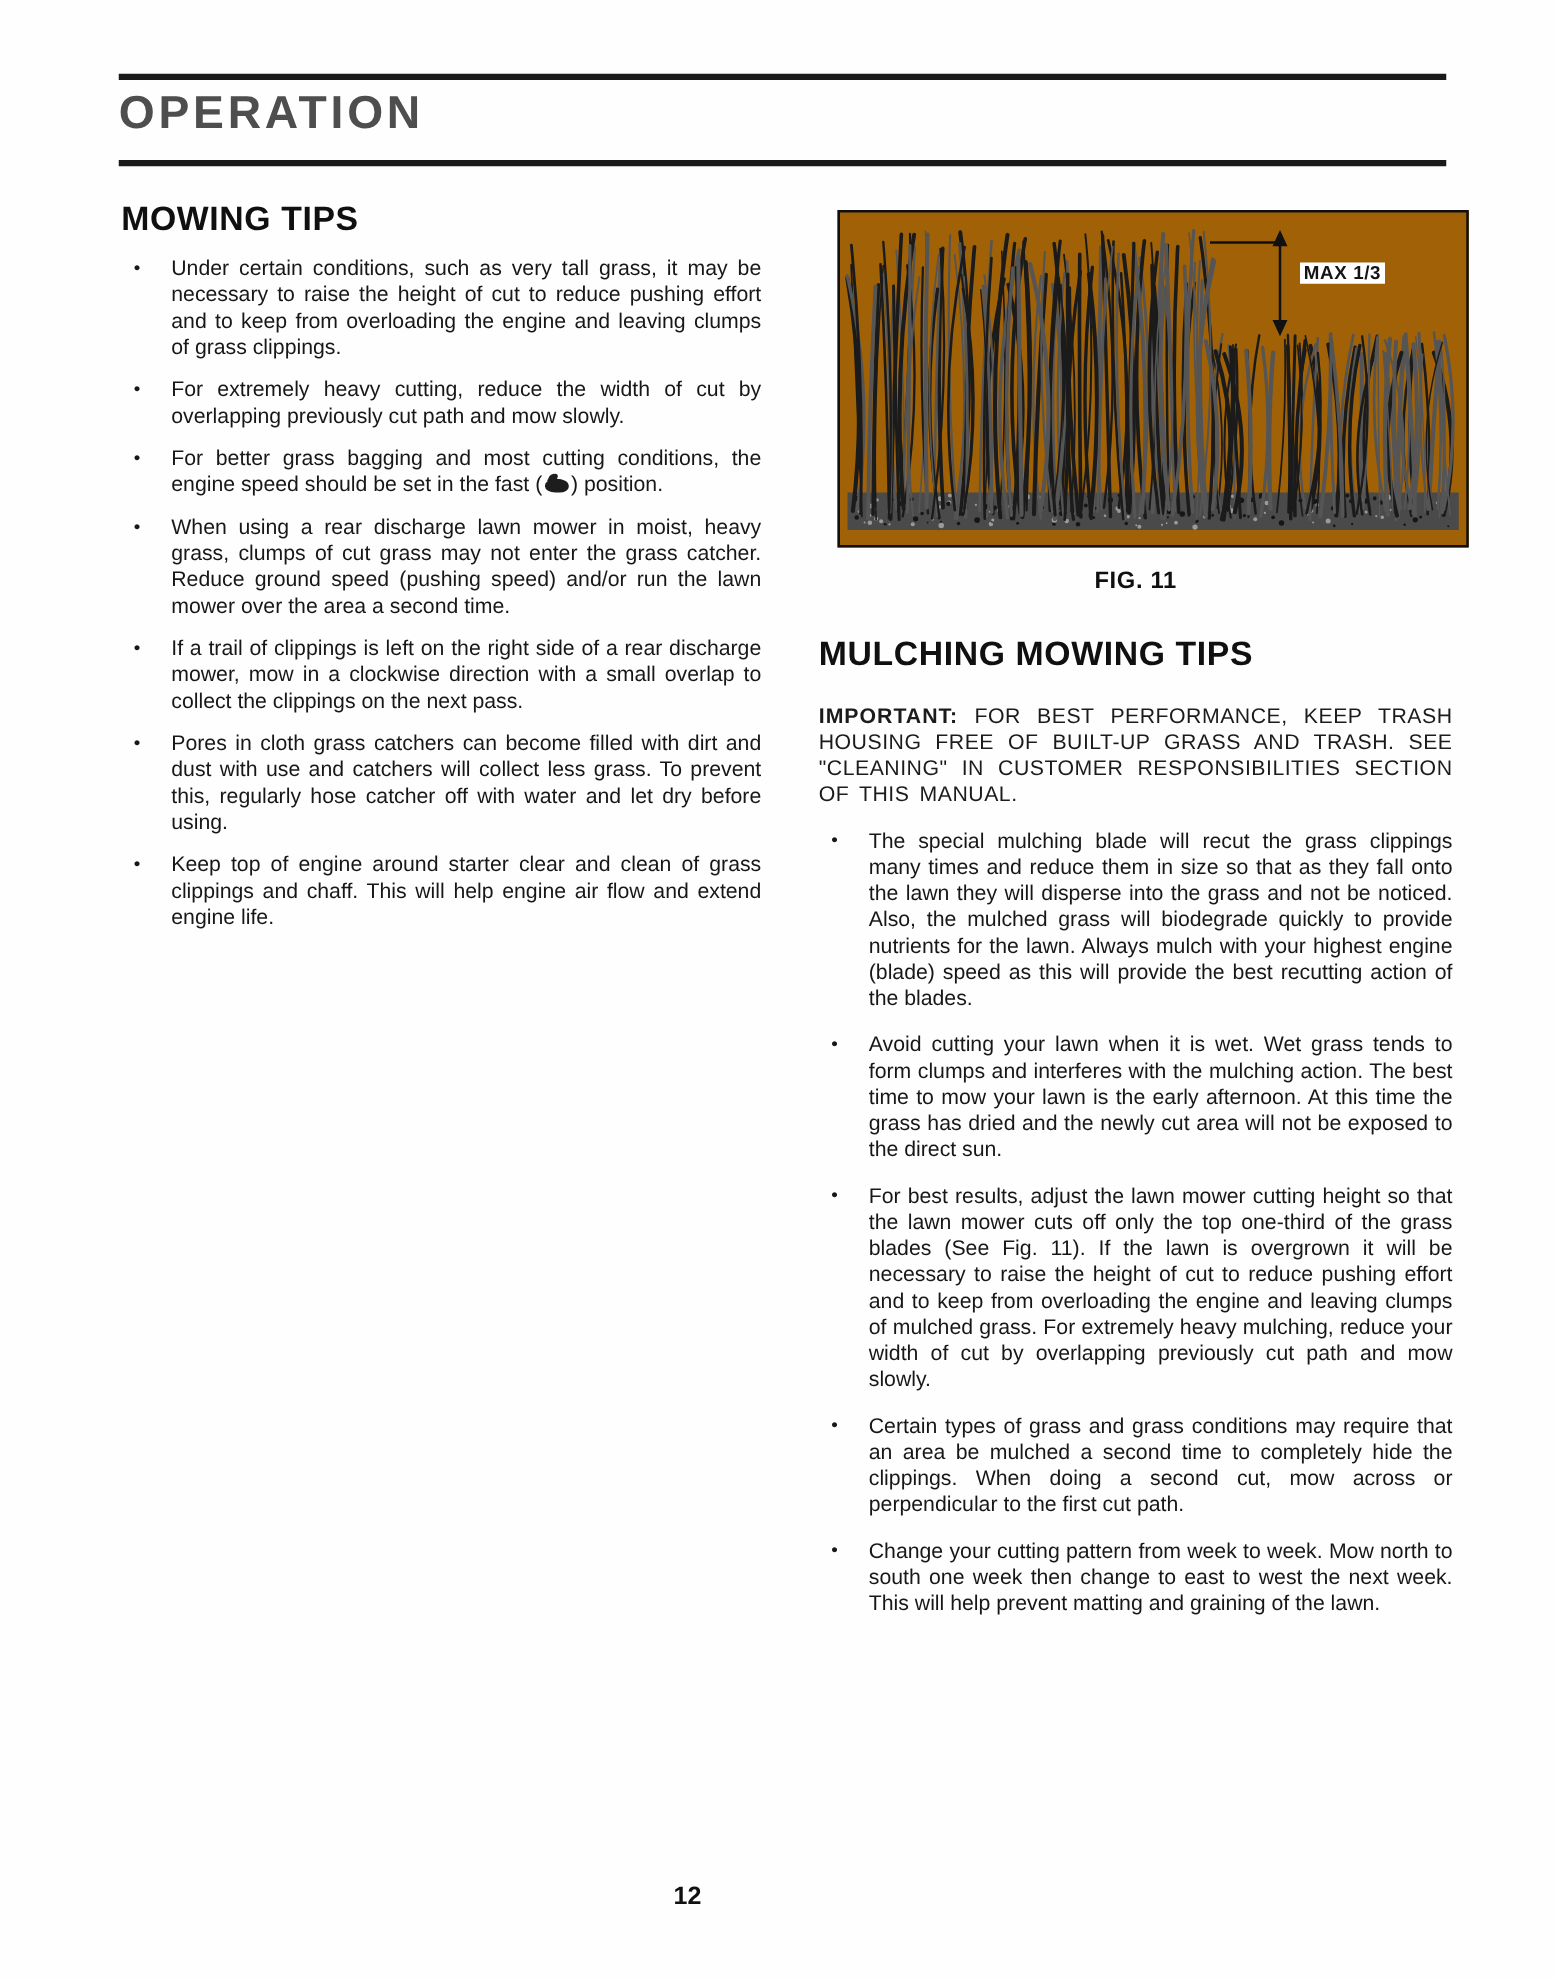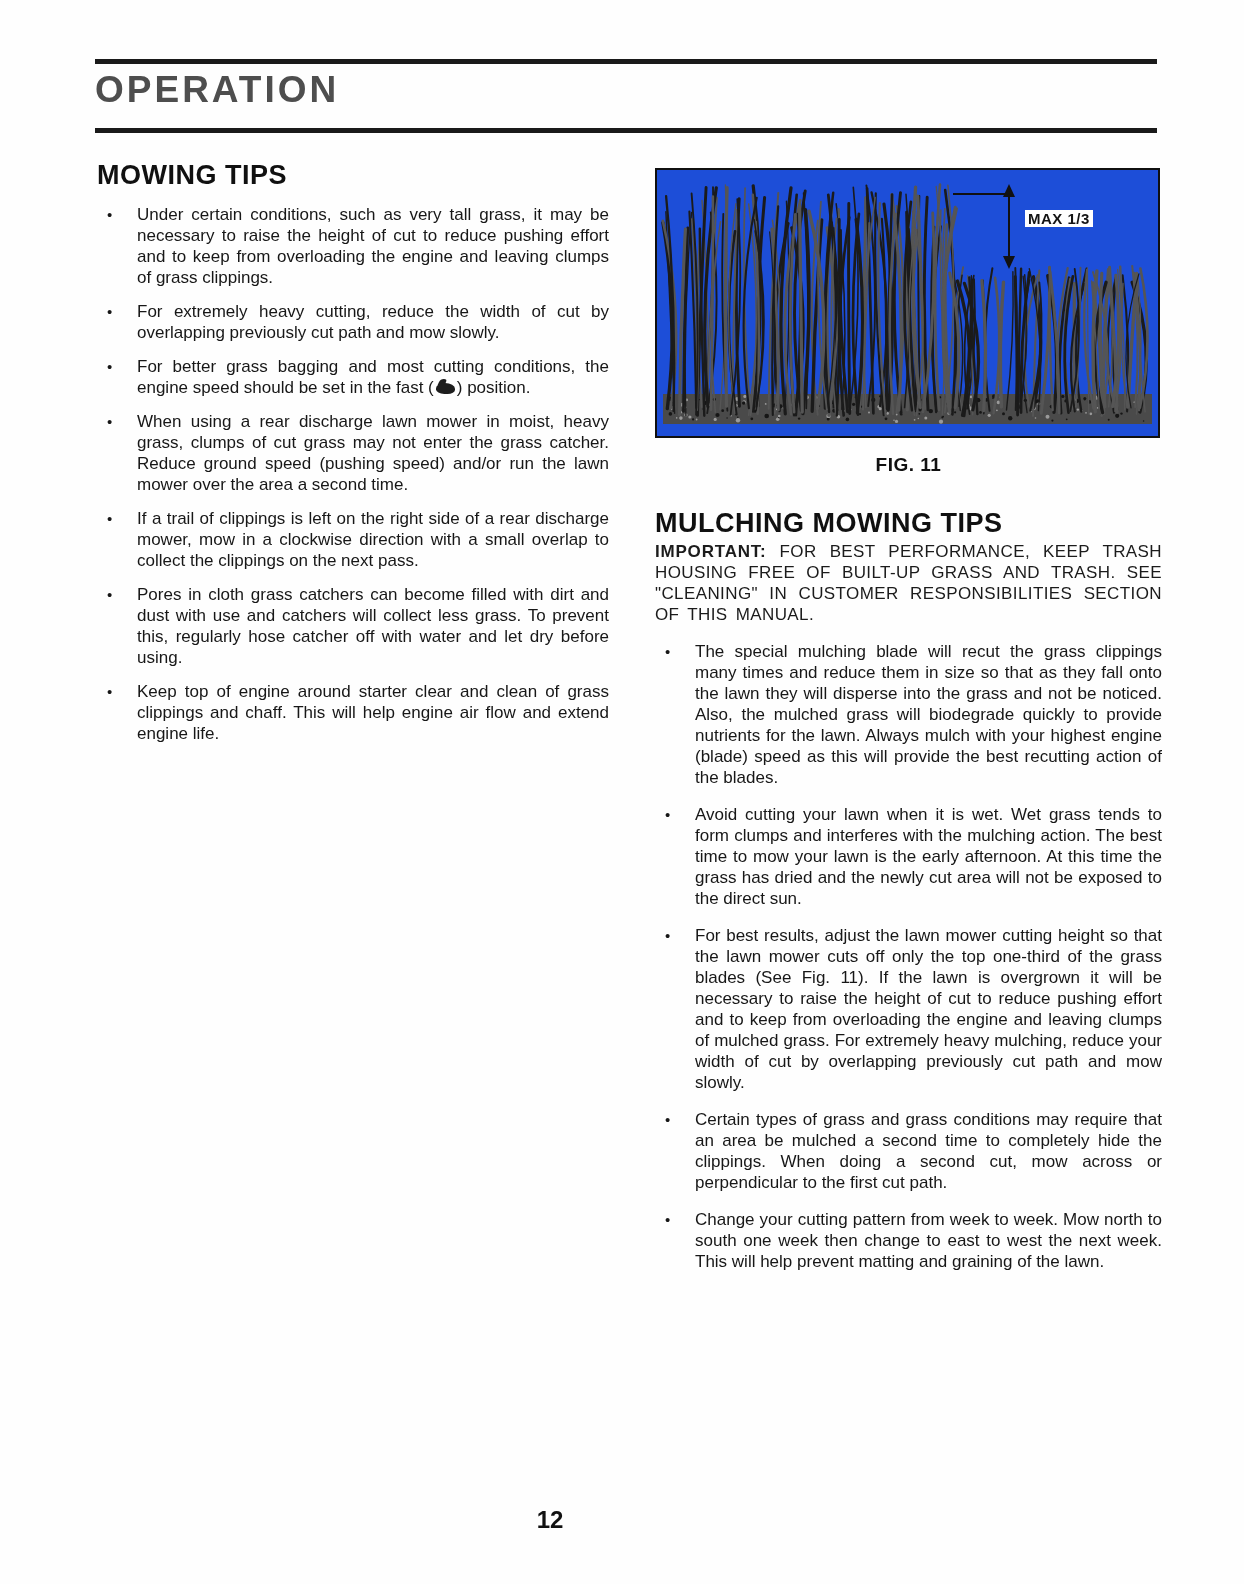--- a/index.html
+++ b/index.html
@@ -32,39 +32,39 @@
   .marker{position:absolute;left:10px;top:0;font-size:15px;}
   .fast-icon{
     display:inline-block;width:19px;height:11px;background:#1d1d1d;
     border-radius:55% 60% 45% 50%;position:relative;top:1px;margin:0 2px;
   }
   .fast-icon::before{
     content:"";position:absolute;left:3px;top:-4px;width:7px;height:6px;
     background:#1d1d1d;border-radius:50% 50% 0 0;transform:skewX(-25deg);
   }
   .fig{margin:0;}
-  .fig-box{position:relative;width:501px;height:266px;border:2px solid #101010;background:#1d4ed8;}
+  .fig-box{position:relative;width:501px;height:266px;border:2px solid #101010;background:#a16207;margin-left:15px;}
   .fig-box svg{position:absolute;left:0;top:0;width:100%;height:100%;}
   .max-label{
     position:absolute;left:368px;top:40px;font-weight:bold;font-size:15px;
     letter-spacing:.5px;background:#ffffff;padding:0 3px;color:#141414;
   }
   figcaption{
     text-align:center;font-weight:bold;font-size:19px;letter-spacing:.5px;
     margin:16px 0 0 0;color:#101010;
   }
-  .col-right h2{margin-top:32px;margin-bottom:2px;}
+  .col-right h2{margin-top:32px;margin-bottom:23px;}
   .important{
     font-size:17px;line-height:21px;text-align:justify;margin:0 0 16px 0;
     word-spacing:3px;letter-spacing:.4px;color:#1b1b1b;
   }
   .important strong{letter-spacing:.8px;}
   .page-number{
     position:absolute;top:1506px;left:0;width:1100px;text-align:center;
-    font-size:24px;font-weight:bold;color:#111;
+    font-size:20px;font-weight:bold;color:#111;
   }
 </style>
 </head>
 <body>
 
 <div class="page">
 
   <div class="rule rule-top"></div>
   <h1 class="page-header">OPERATION</h1>
   <div class="rule rule-bottom"></div>

